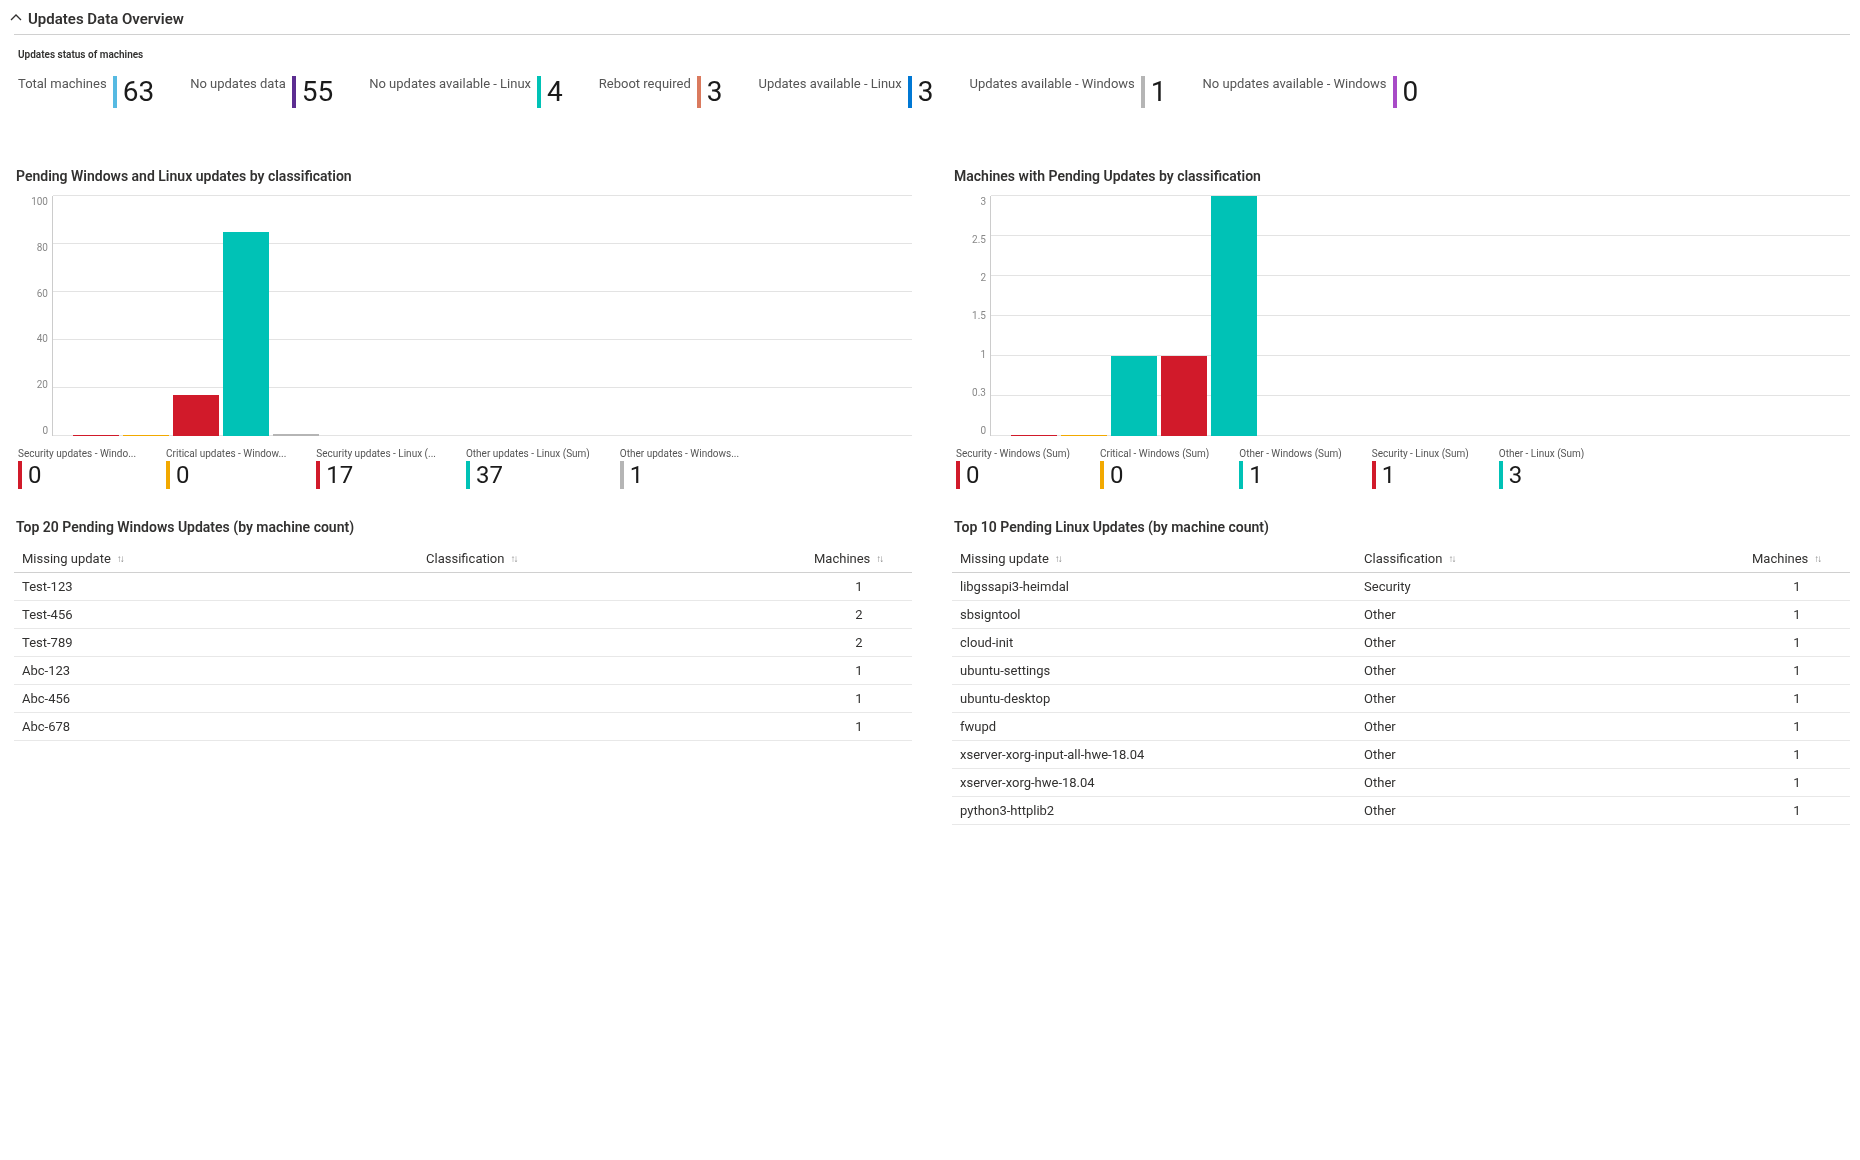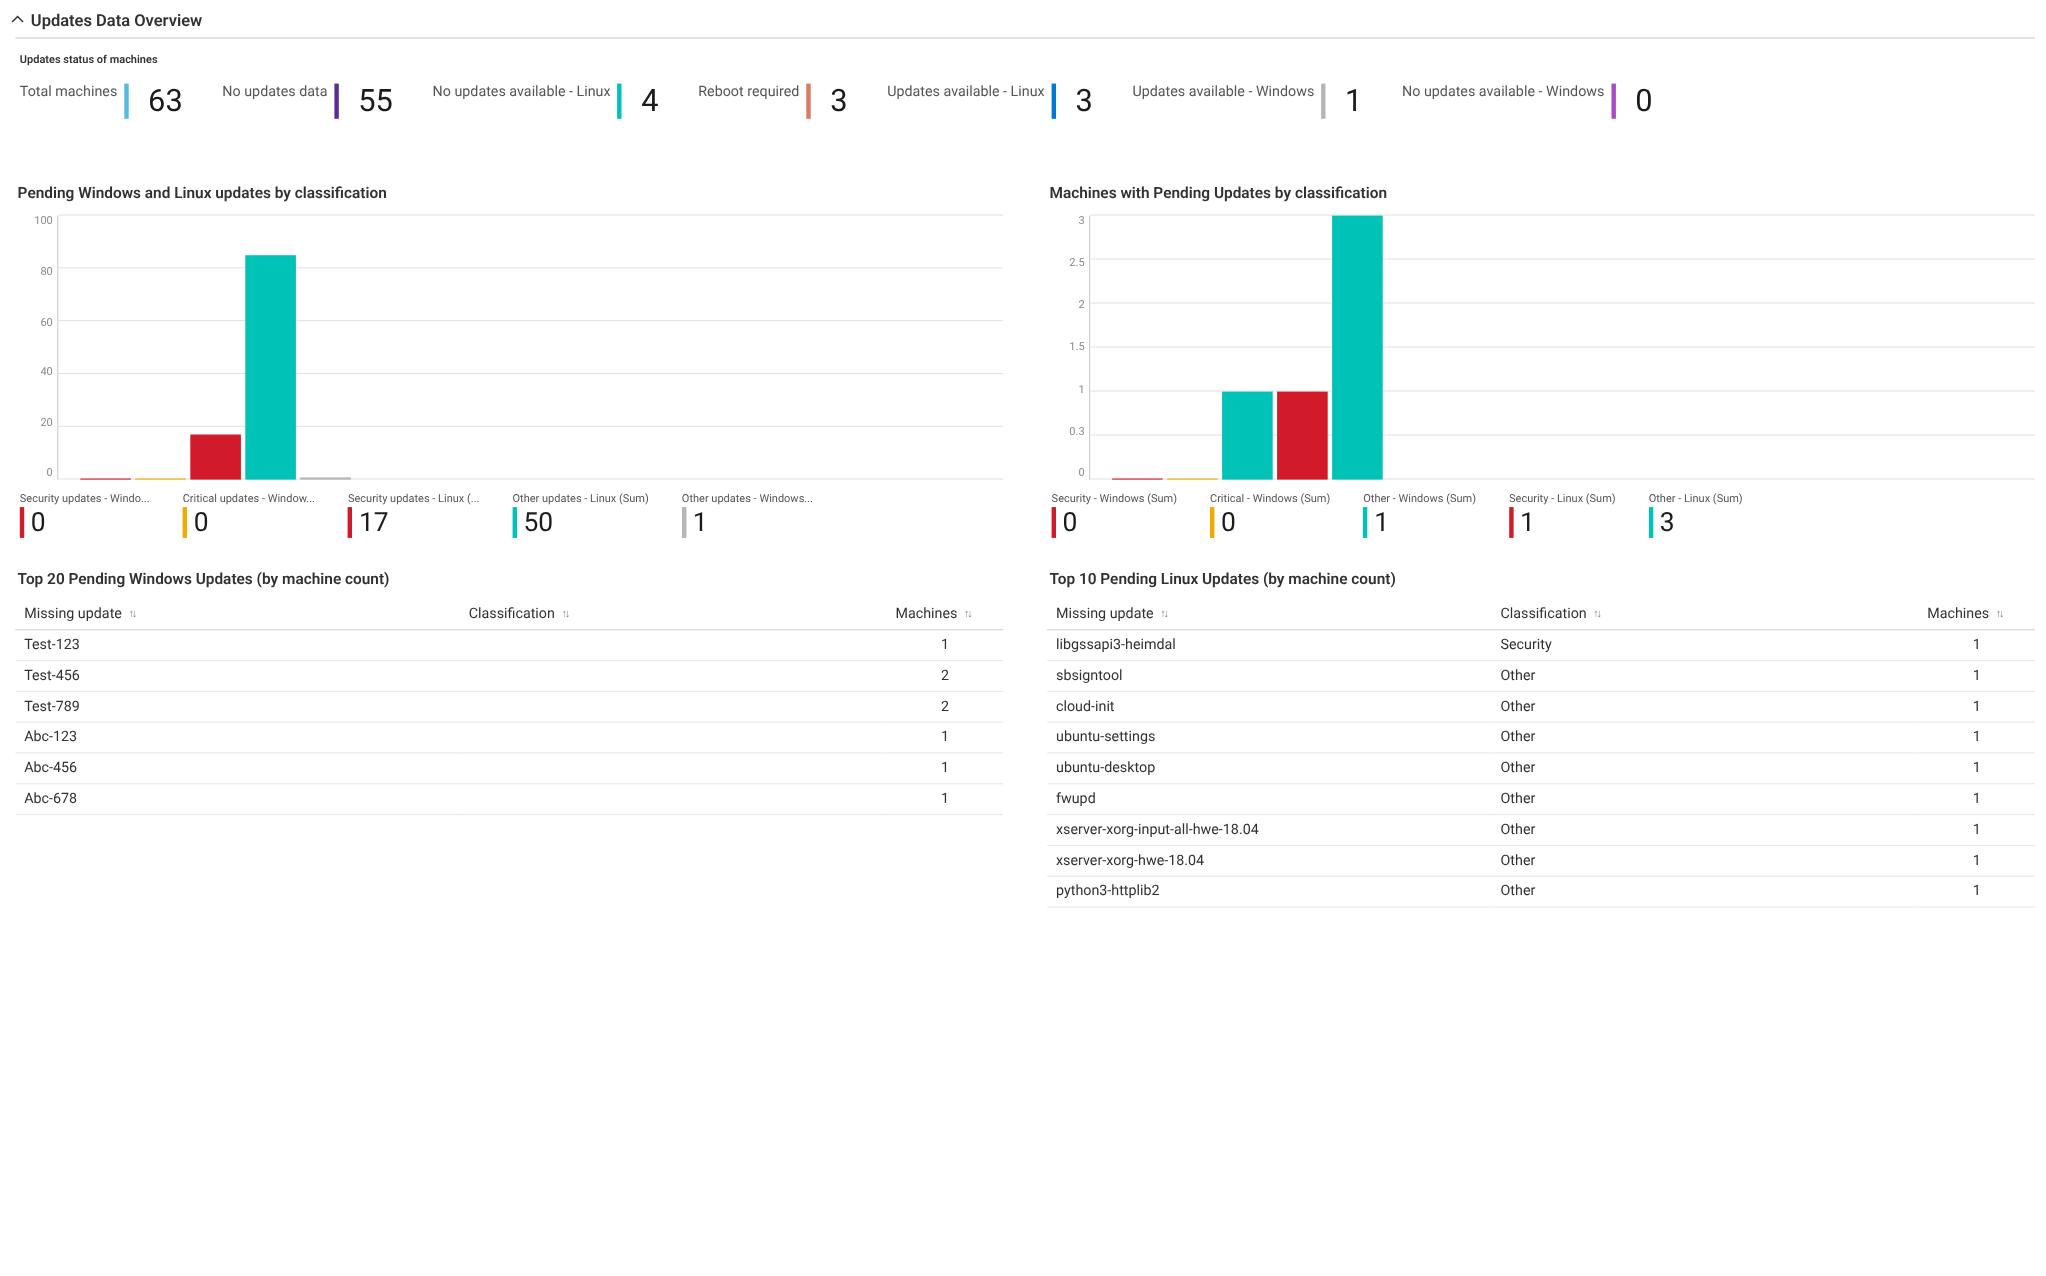--- a/index.html
+++ b/index.html
@@ -50,21 +50,21 @@
     gap: 6px;
   }
   .kpi-label {
     font-size: 13px;
     color: #555;
     white-space: nowrap;
   }
   .kpi-value-wrap {
     display: flex;
     align-items: center;
-    gap: 18px;
+    gap: 6px;
   }
   .kpi-bar {
     width: 4px;
     height: 32px;
   }
   .kpi-value {
     font-size: 28px;
     font-weight: 400;
     color: #1b1b1b;
     line-height: 1;
@@ -311,21 +311,21 @@
               <div class="chart-kpi-label">Security updates - Linux (...</div>
               <div class="chart-kpi-value-wrap">
                 <div class="chart-kpi-bar" style="background:#d11a2a"></div>
                 <div class="chart-kpi-value">17</div>
               </div>
             </div>
             <div class="chart-kpi">
               <div class="chart-kpi-label">Other updates - Linux (Sum)</div>
               <div class="chart-kpi-value-wrap">
                 <div class="chart-kpi-bar" style="background:#00c2b6"></div>
-                <div class="chart-kpi-value">50</div>
+                <div class="chart-kpi-value">37</div>
               </div>
             </div>
             <div class="chart-kpi">
               <div class="chart-kpi-label">Other updates - Windows...</div>
               <div class="chart-kpi-value-wrap">
                 <div class="chart-kpi-bar" style="background:#b5b5b5"></div>
                 <div class="chart-kpi-value">1</div>
               </div>
             </div>
           </div>

